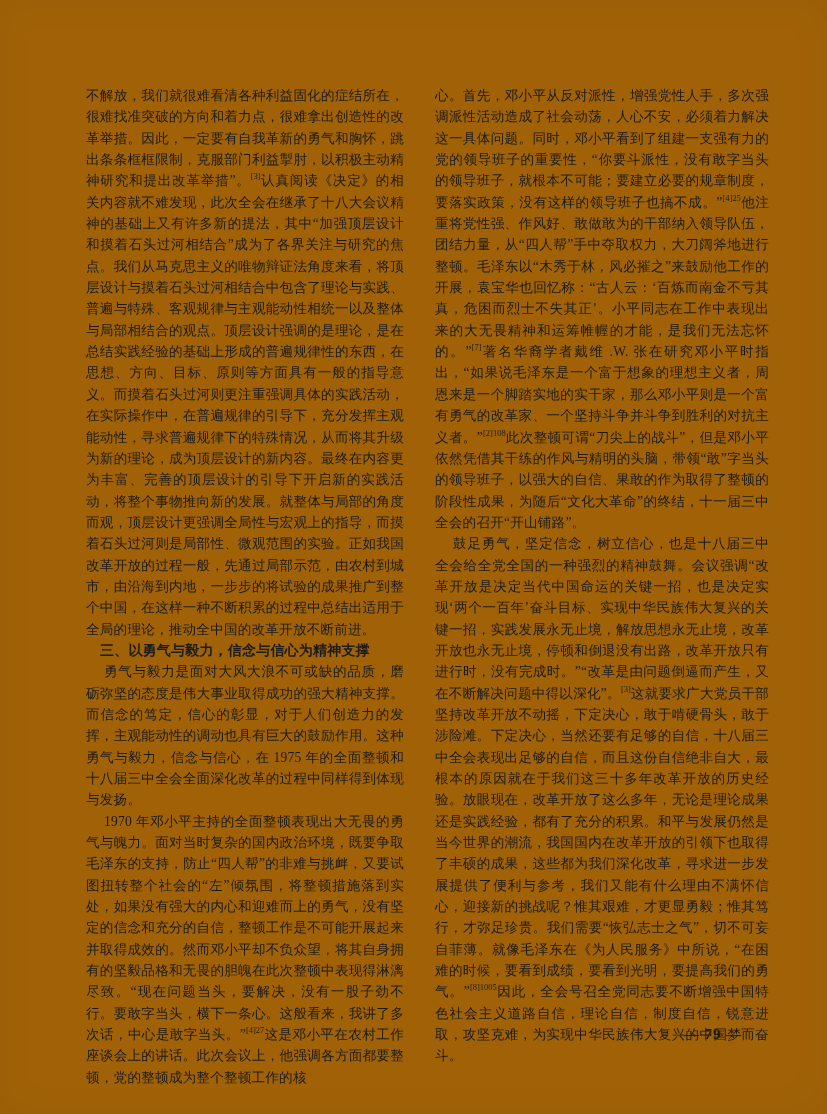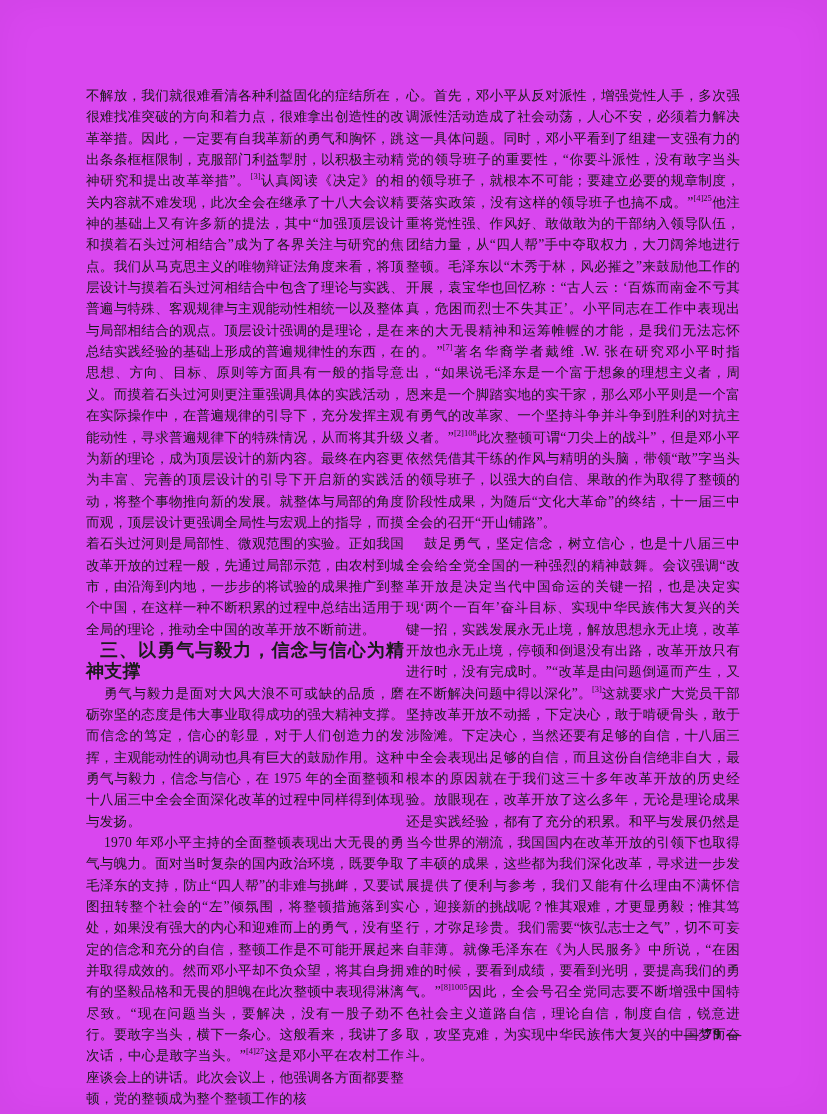--- a/index.html
+++ b/index.html
@@ -5,46 +5,46 @@
   html, body {
     margin: 0;
     padding: 0;
     background: #e8e8e8;
   }
   .sheet {
     position: relative;
     width: 827px;
     height: 1114px;
     margin: 0 auto;
-    background: #d946ef;
+    background: #a16207;
     box-shadow: inset 0 0 40px rgba(0,0,0,0.045);
     overflow: hidden;
     font-family: "Liberation Serif", "DejaVu Serif", serif;
     color: #1b1b1b;
   }
   .column {
     position: absolute;
     top: 85px;
     font-size: 13.6px;
     line-height: 21.35px;
     text-align: justify;
     text-justify: inter-character;
     letter-spacing: 0.2px;
   }
   .column-left  { left: 86px;  width: 318px; }
-  .column-right { left: 406px; width: 334px; }
+  .column-right { left: 435px; width: 334px; }
   .para {
     margin: 0;
     padding: 0;
   }
   .para.indent { text-indent: 18px; }
   .section-heading {
     margin: 0;
     padding: 0;
-    font-size: 18px;
+    font-size: 14px;
     line-height: 21.35px;
     font-weight: bold;
     text-indent: 14px;
   }
   sup.ref {
     font-size: 8.5px;
     line-height: 0;
     vertical-align: super;
     letter-spacing: 0;
   }

